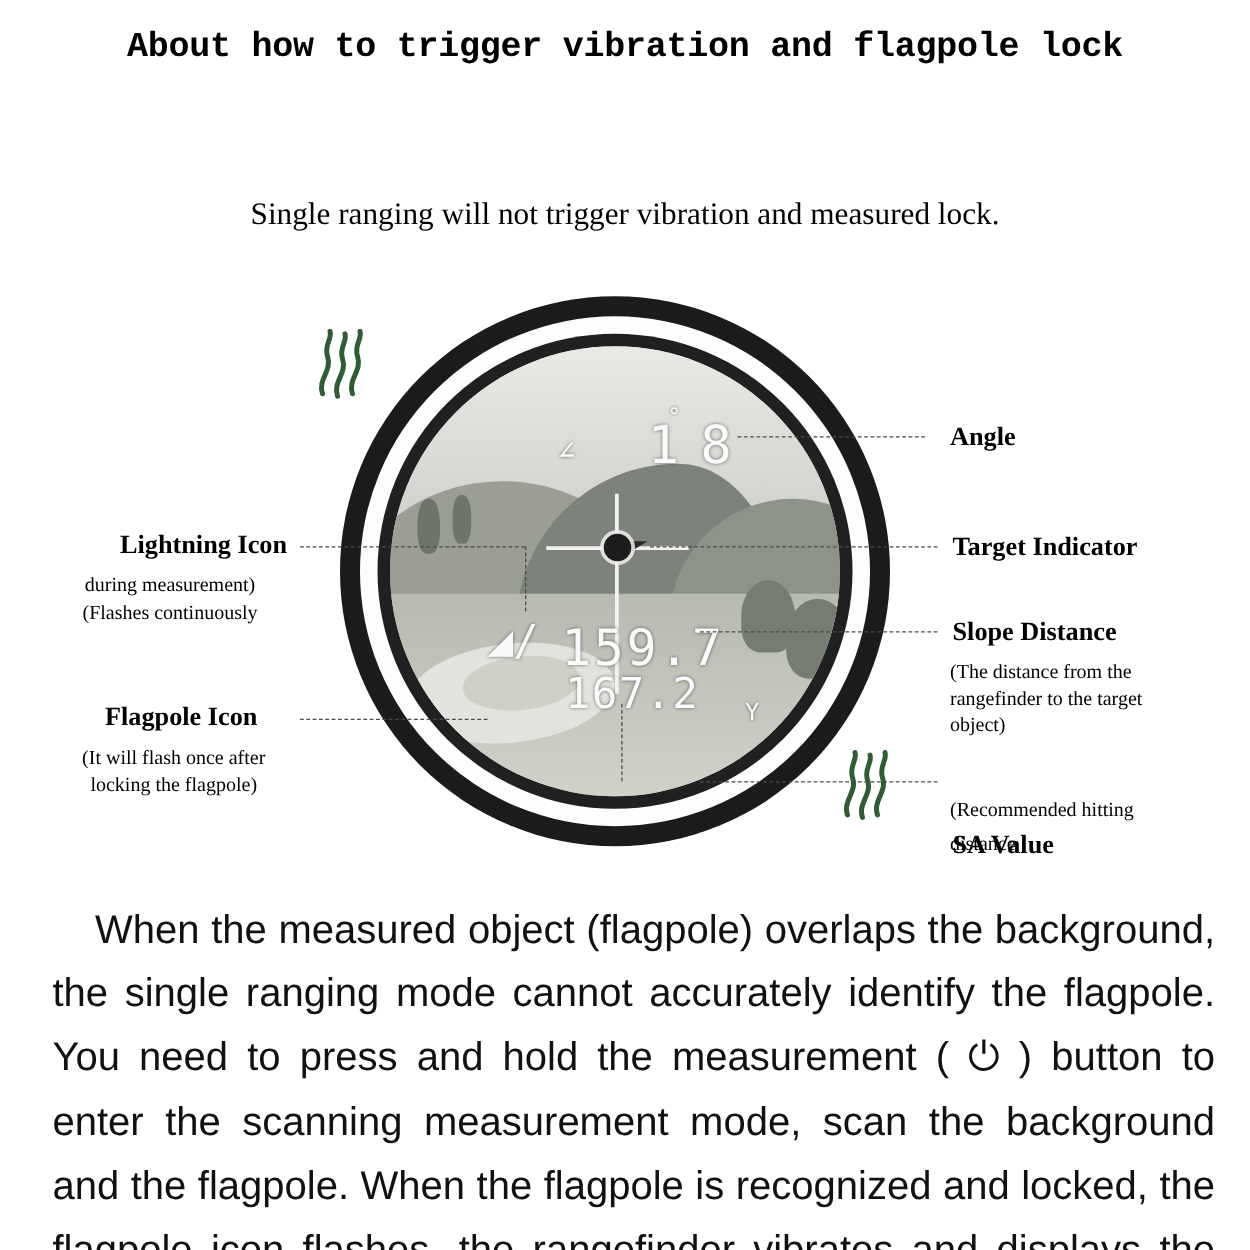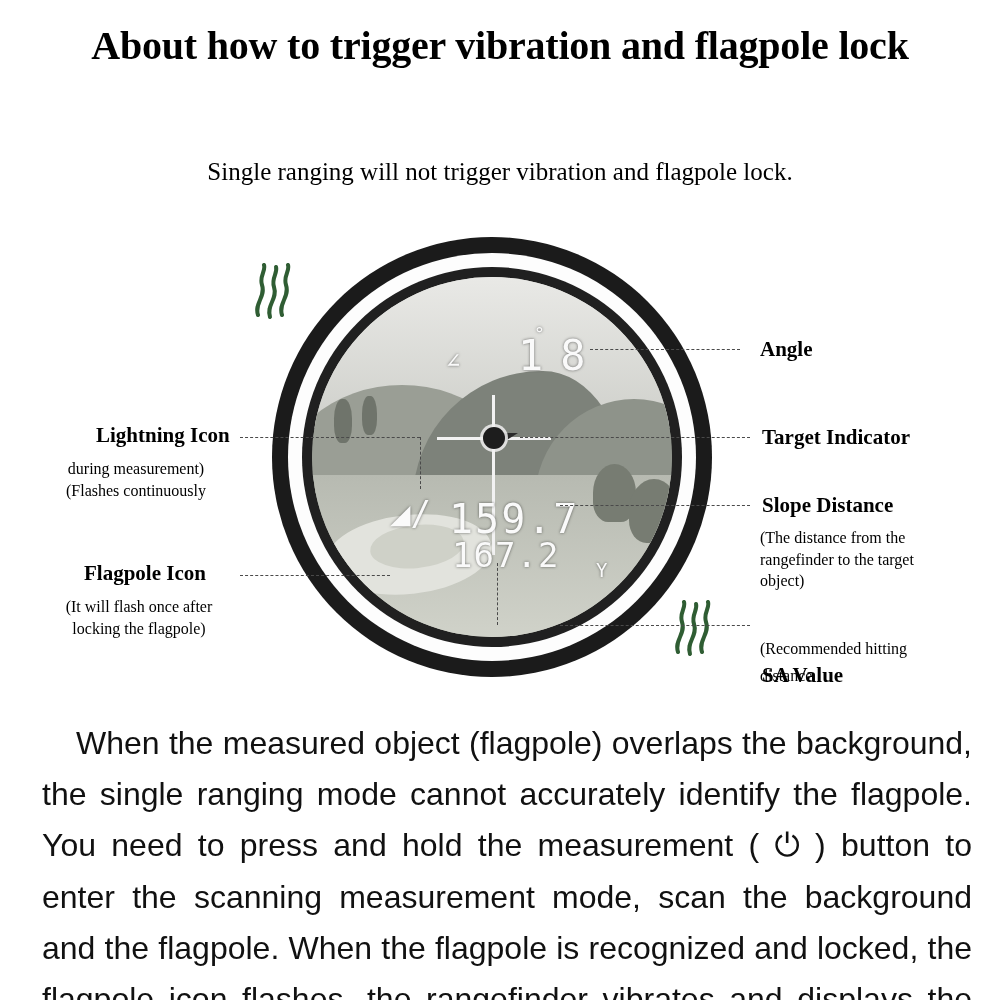--- a/index.html
+++ b/index.html
@@ -16,23 +16,23 @@
     overflow: hidden;
   }
 
   
   .title {
     position: absolute;
     top: 22px;
     left: 60px;
     width: 880px;
     text-align: center;
-    font-family: Liberation Serif, serif;
+    font-family: Liberation Mono, monospace;
     font-weight: bold;
-    font-size: 40px;
+    font-size: 28px;
     line-height: 1.22;
     letter-spacing: -0.2px;
   }
   .subtitle {
     position: absolute;
     top: 158px;
     left: 60px;
     width: 880px;
     text-align: center;
     font-size: 25px;
@@ -253,21 +253,21 @@
     line-height: 1.6;
     text-align: justify;
     text-indent: 34px;
     color: #111;
   }
 </style>
 </head>
 <body>
 
 <div class="title">About how to trigger vibration and flagpole lock</div>
-<div class="subtitle">Single ranging will not trigger vibration and flagpole lock.</div>
+<div class="subtitle">Single ranging will not trigger vibration and measured lock.</div>
 
 <div class="diagram">
 
   <div class="ring-outer"></div>
   <div class="ring-white"></div>
   <div class="ring-inner"></div>
 
   <div class="scene">
     <div class="sky"></div>
     <div class="hill-back"></div>

